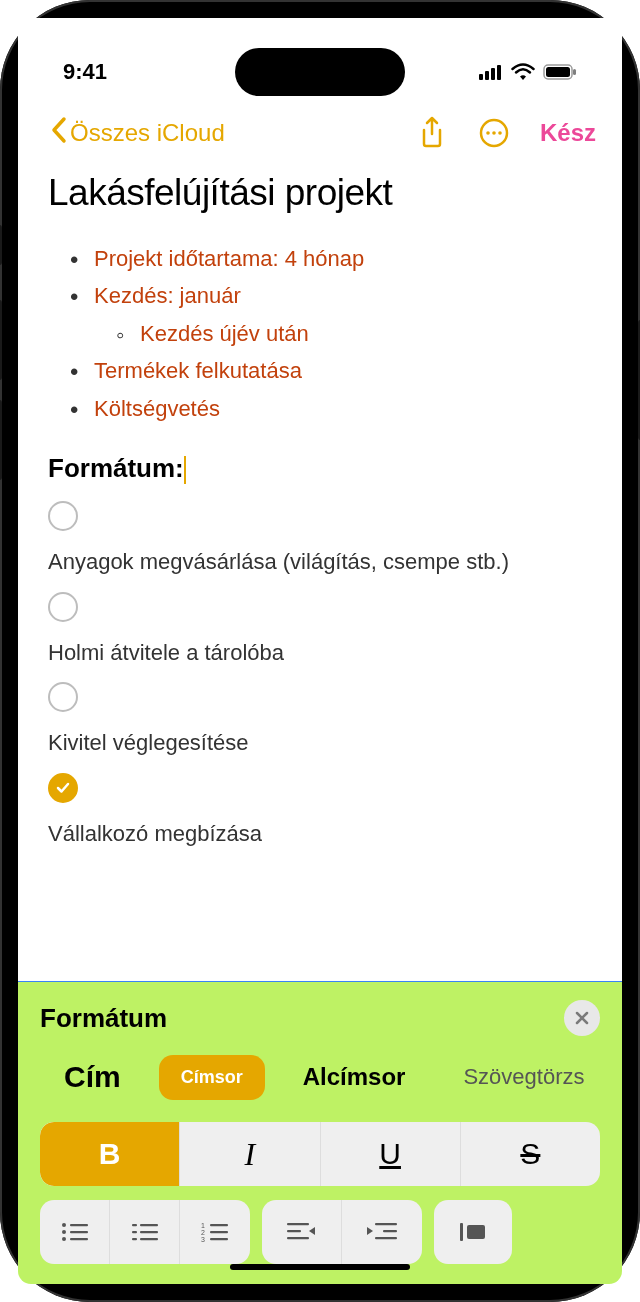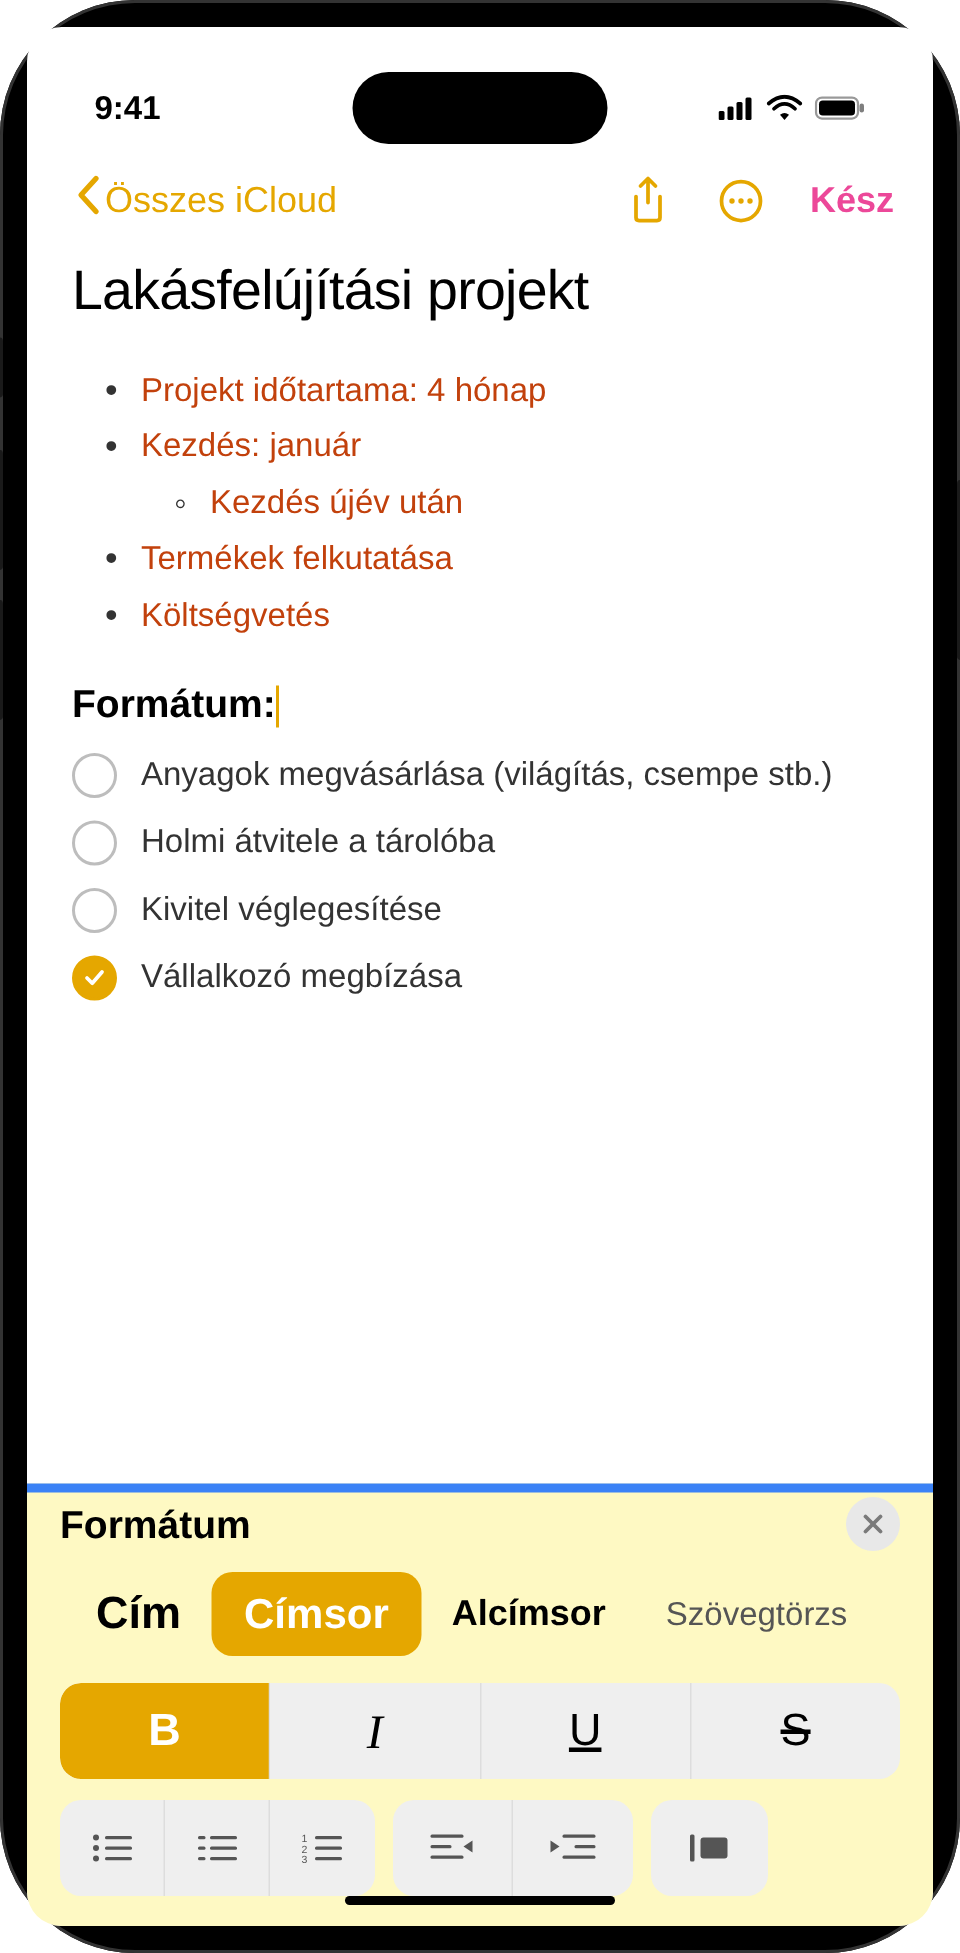--- a/index.html
+++ b/index.html
@@ -2,21 +2,21 @@
 <html><head>
 <meta charset="utf-8">
 <style>
   * { margin: 0; padding: 0; box-sizing: border-box; font-family: -apple-system, BlinkMacSystemFont, "Segoe UI", Helvetica, Arial, sans-serif; }
   body { background: #fff; display: flex; justify-content: center; align-items: flex-start; }
   .phone {
     width: 640px; height: 1302px; background: #000; border-radius: 90px; padding: 18px; position: relative;
     box-shadow: inset 0 0 0 2px #333;
   }
   .screen {
-    width: 100%; height: 100%; background: #fff; border-radius: 23px; overflow: hidden; position: relative;
+    width: 100%; height: 100%; background: #fff; border-radius: 13px; overflow: hidden; position: relative;
     display: flex; flex-direction: column;
   }
   .notch {
     position: absolute; top: 30px; left: 50%; transform: translateX(-50%);
     width: 170px; height: 48px; background: #000; border-radius: 30px; z-index: 10;
   }
   .status-bar {
     height: 80px; display: flex; justify-content: space-between; align-items: center;
     padding: 28px 45px 0 45px; font-size: 22px; font-weight: 600;
   }
@@ -38,43 +38,43 @@
   .bullet-list { list-style: none; padding-left: 22px; font-size: 22px; color: #c2410c; line-height: 1.7; }
   .bullet-list li { position: relative; padding-left: 24px; }
   .bullet-list li::before { content: "•"; position: absolute; left: 0; font-size: 24px; color: #333; }
   .bullet-list .sublist { list-style: none; padding-left: 22px; }
   .bullet-list .sublist li::before { content: "◦"; font-size: 24px; }
 
   .section-heading { font-size: 26px; font-weight: 700; margin-top: 26px; margin-bottom: 16px; position: relative; display: inline-block; }
   .cursor { display: inline-block; width: 2px; height: 28px; background: #e5a700; vertical-align: middle; margin-left: 0; }
 
   .checklist { list-style: none; font-size: 22px; color: #333; }
-  .checklist li { display: flex; align-items: flex-start; gap: 16px; margin-bottom: 14px; line-height: 1.35; }
+  .checklist li { display: flex; align-items: flex-start; gap: 16px; margin-bottom: 14px; line-height: 1.35; flex-direction: column; }
   .check-circle {
     flex-shrink: 0; width: 30px; height: 30px; border: 2px solid #bdbdbd; border-radius: 50%; margin-top: 1px;
     display: flex; align-items: center; justify-content: center;
   }
   .check-circle.checked { background: #e5a700; border-color: #e5a700; }
   .check-circle.checked svg { stroke: #fff; }
 
   .format-panel {
-    background: #fef9c3; border-top: 6px solid #3b82f6; padding: 3px 22px 20px 22px;
+    background: #bef264; border-top: 1px solid #3b82f6; padding: 18px 22px 20px 22px;
     position: relative;
   }
   .format-header { display: flex; justify-content: space-between; align-items: center; margin-bottom: 14px; }
   .format-title { font-size: 26px; font-weight: 700; }
   .close-btn {
     width: 36px; height: 36px; border-radius: 50%; background: #e8e8e8;
     display: flex; align-items: center; justify-content: center; color: #7a7a7a;
   }
 
-  .style-row { display: flex; align-items: center; margin-bottom: 18px; padding: 0 4px; white-space: nowrap; overflow: hidden; }
+  .style-row { display: flex; gap: 18px; align-items: center; margin-bottom: 18px; padding: 0 4px; white-space: nowrap; overflow: hidden; }
   .style-item { font-size: 24px; padding: 10px 20px; border-radius: 14px; }
   .style-cim { font-size: 30px; font-weight: 800; }
-  .style-cimsor { background: #e5a700; color: #fff; font-weight: 700; font-size: 28px; padding: 12px 22px; text-align: right; }
+  .style-cimsor { background: #e5a700; color: #fff; font-weight: 700; font-size: 18px; padding: 12px 22px; text-align: right; }
   .style-alcimsor { font-weight: 700; font-size: 24px; }
   .style-torzs { font-size: 22px; color: #555; }
 
   .bius-row {
     display: flex; background: #efefef; border-radius: 14px; overflow: hidden; margin-bottom: 14px;
     height: 64px;
   }
   .bius-cell {
     flex: 1; display: flex; align-items: center; justify-content: center;
     font-size: 30px; border-right: 1px solid #ddd;

